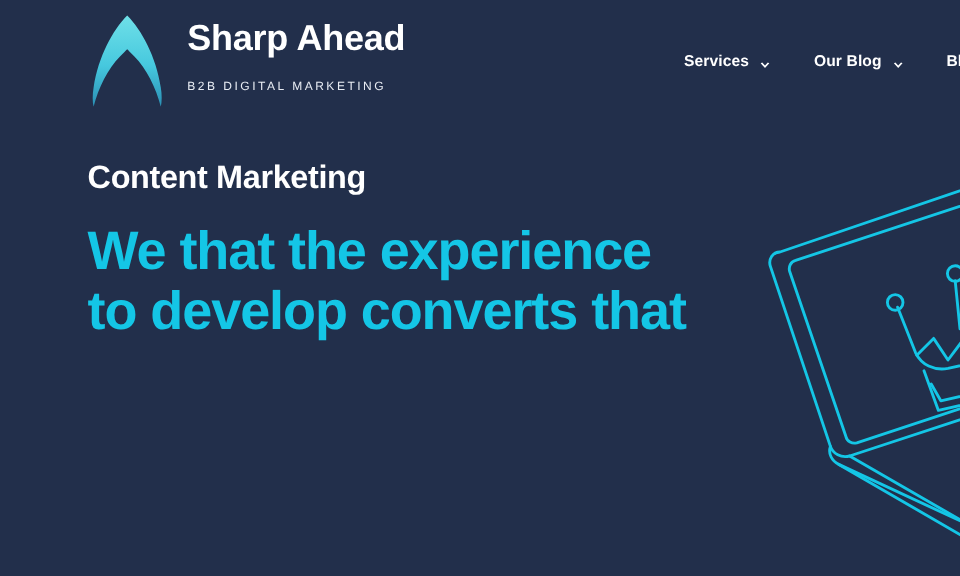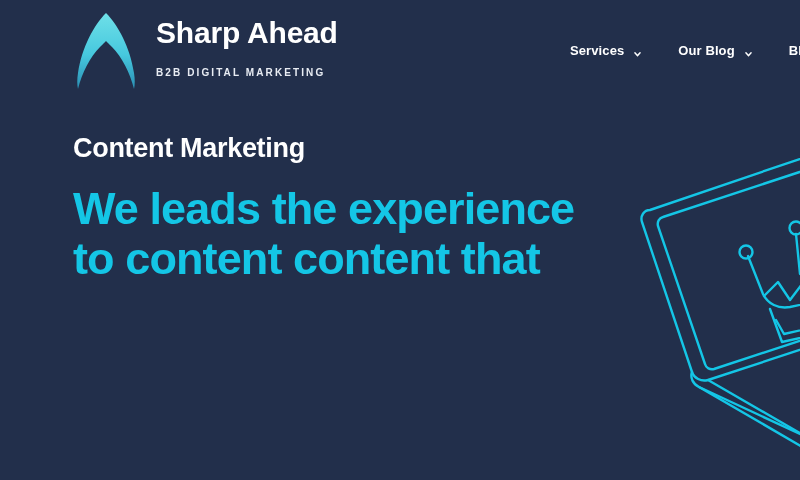--- a/index.html
+++ b/index.html
@@ -52,21 +52,21 @@
     font-size:30px;
     font-weight:bold;
     line-height:1.02;
     letter-spacing:-0.2px;
     white-space:nowrap;
   }
 
   .brand-tagline{
     color:#e8ecf3;
     font-size:10px;
-    font-weight:bold;
+    font-weight:normal;
     letter-spacing:2.1px;
     line-height:1.1;
     margin-top:18px;
     white-space:nowrap;
   }
 
   
   .main-nav{
     margin-left:auto;
     display:flex;
@@ -269,18 +269,18 @@
         <path d="M196 130 L 200 170"></path>
       </g>
     </svg>
   </div>
 
   <div class="hero-inner">
 
     <div class="eyebrow">Content Marketing</div>
 
     <h1 class="headline">
-      <span class="hl-line">We leads the experience</span>
-      <span class="hl-line">to content content that</span>
+      <span class="hl-line">We that the experience</span>
+      <span class="hl-line">to develop converts that</span>
     </h1>
 
   </div>
 </section>
 
 </body></html>

